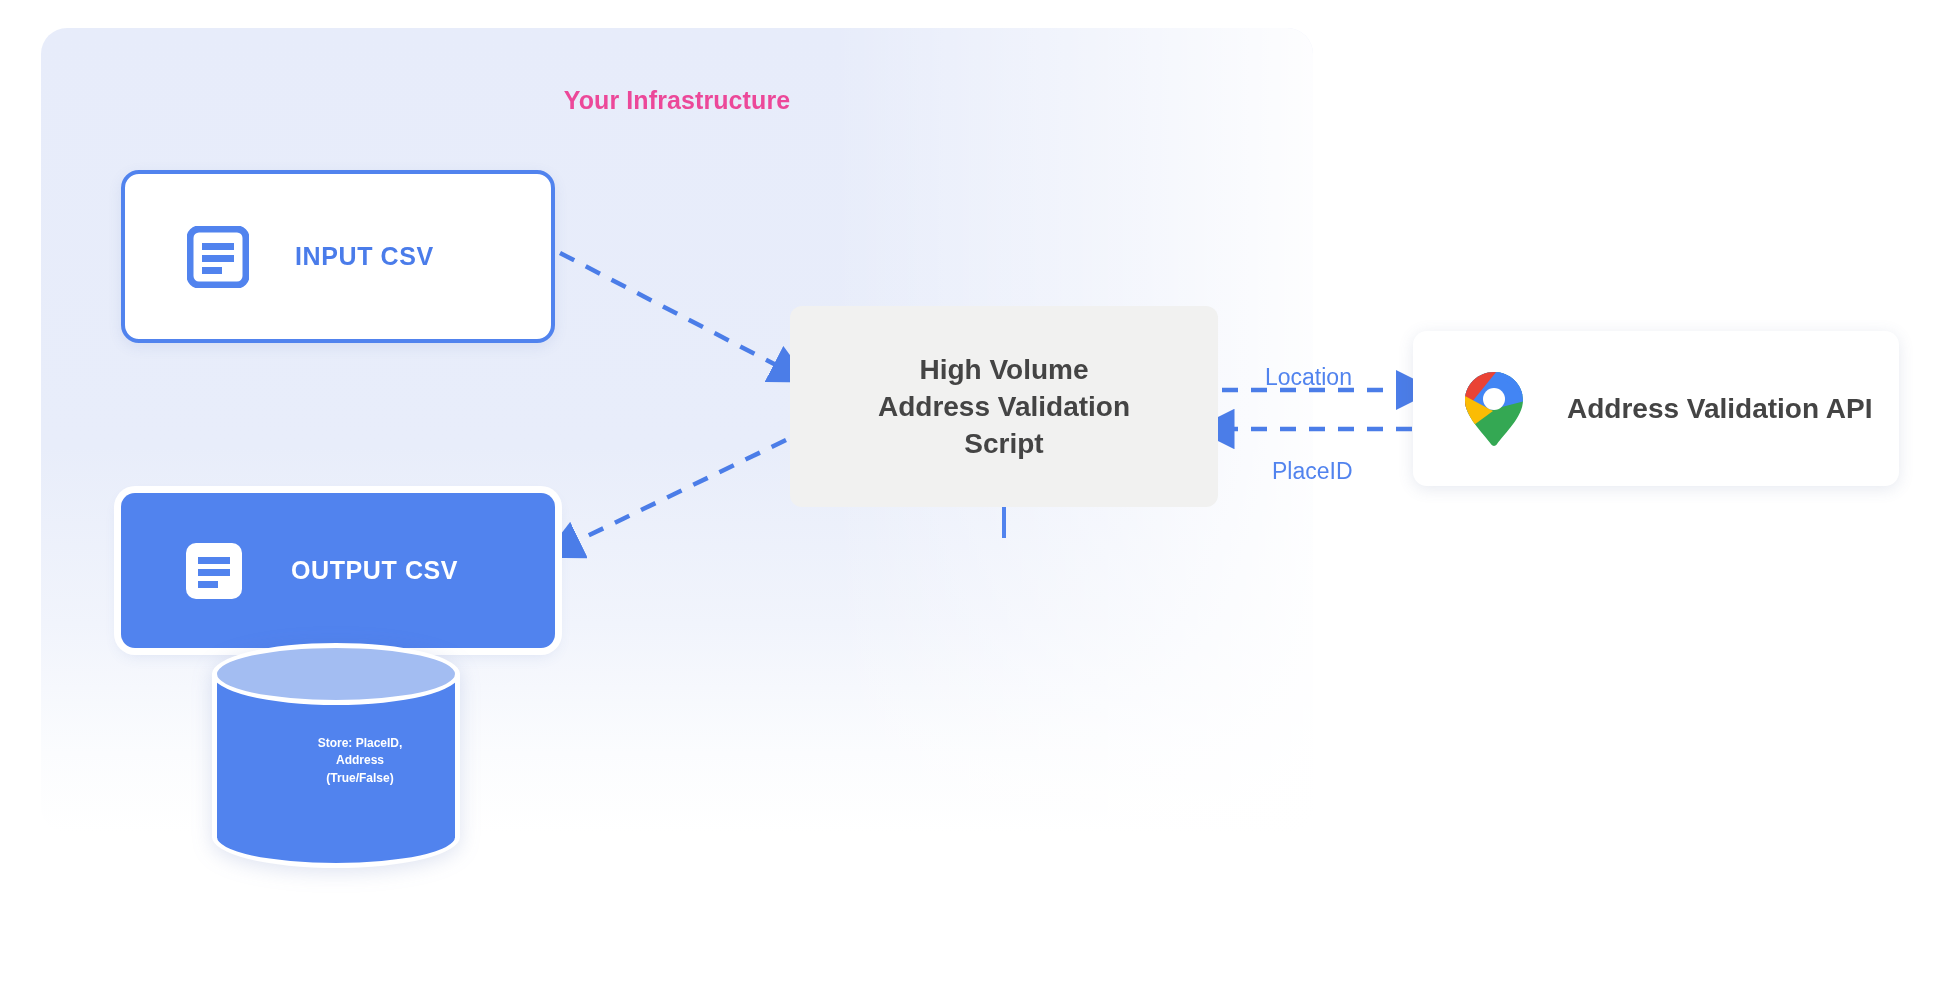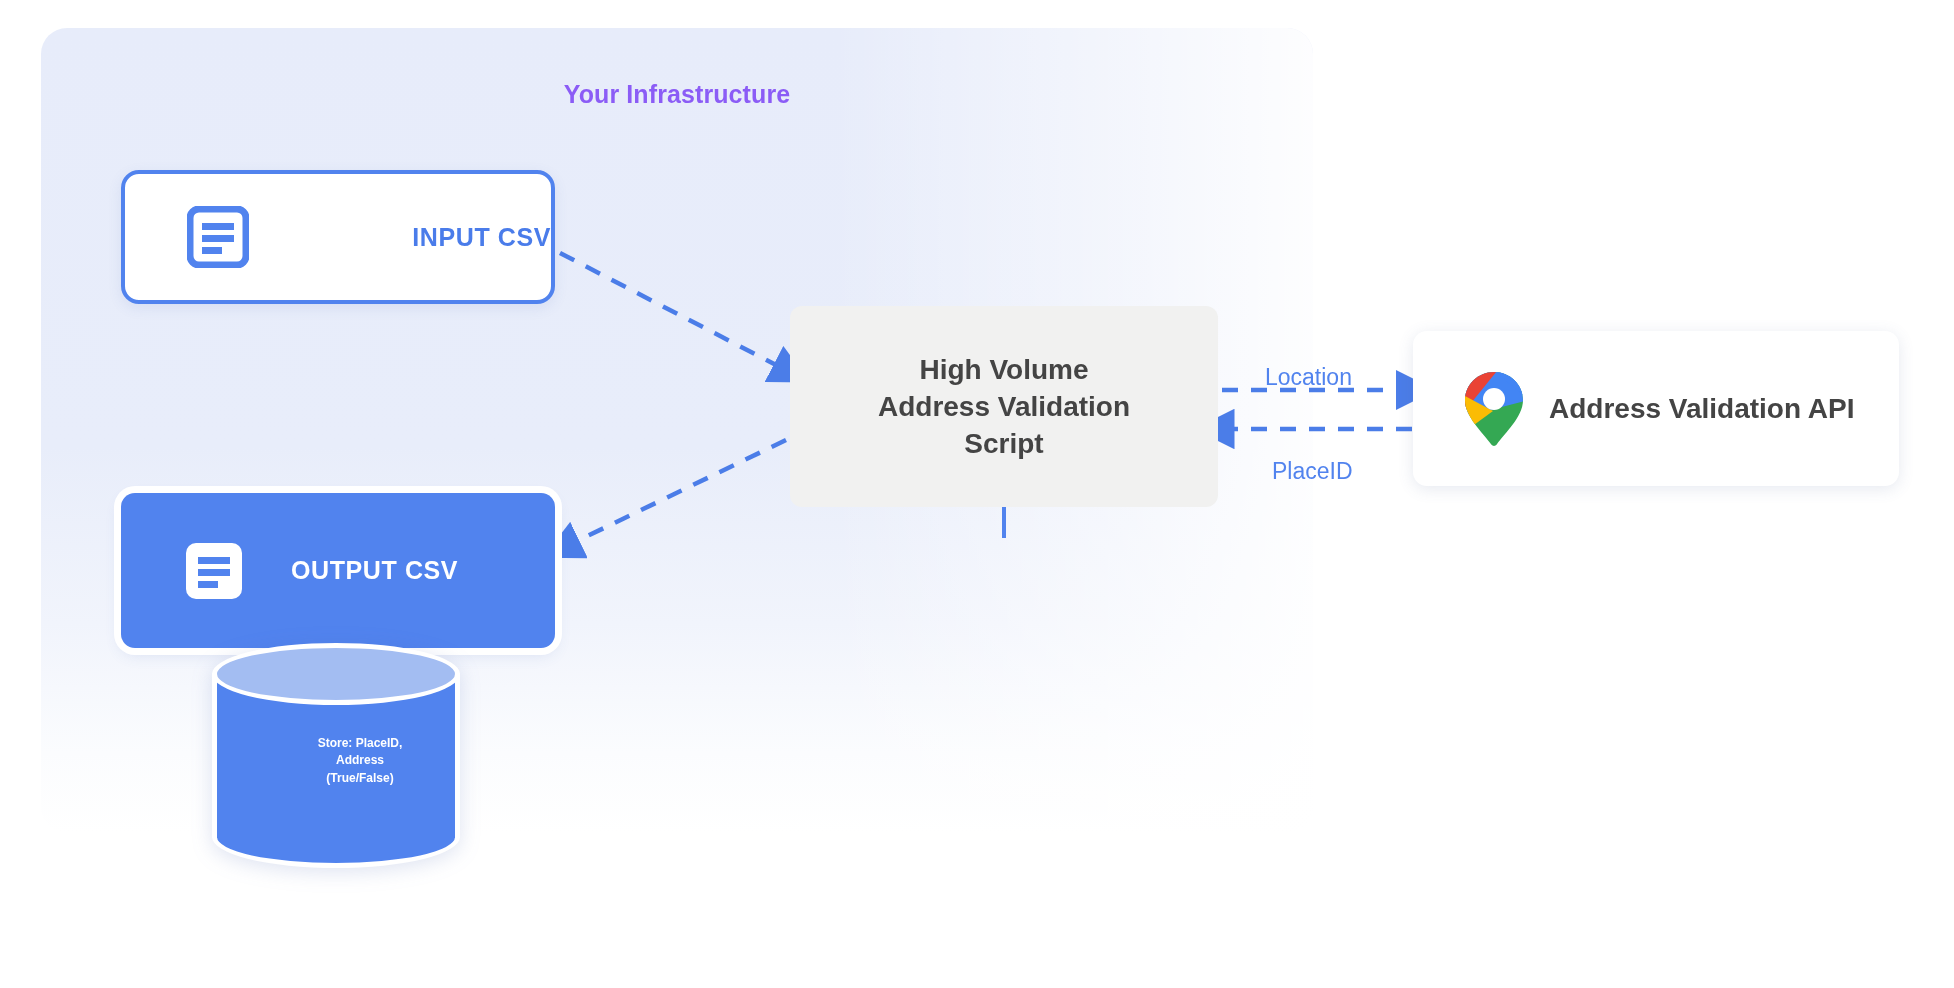--- a/index.html
+++ b/index.html
@@ -47,49 +47,48 @@
                 rgba(255,255,255,0) 0%,
                 rgba(255,255,255,0) 62%,
                 rgba(255,255,255,0.55) 86%,
                 rgba(255,255,255,0.92) 100%);
     pointer-events: none;
   }
 
   #infra-title {
     position: absolute;
     left: 41px;
-    top: 80px;
+    top: 86px;
     width: 1272px;
     text-align: center;
     font-size: 25px;
     font-weight: bold;
-    color: #8b5cf6;
+    color: #ec4899;
     letter-spacing: 0.1px;
   }
 
   
   .node {
     position: absolute;
     border-radius: 14px;
     display: flex;
     align-items: center;
   }
 
   
   #input-csv {
     left: 121px;
     top: 170px;
     width: 434px;
-    height: 134px;
+    height: 173px;
     background: #ffffff;
     border: 4px solid #5183ee;
     border-radius: 18px;
     box-shadow: 0 4px 14px rgba(70,100,180,0.10);
     padding-left: 62px;
-    justify-content: space-between;
   }
   #input-csv .label {
     font-size: 25px;
     font-weight: bold;
     color: #4a7cea;
     letter-spacing: 0.6px;
     margin-left: 46px;
   }
 
   
@@ -178,21 +177,21 @@
     height: 155px;
     background: #ffffff;
     border-radius: 14px;
     box-shadow: 0 3px 16px rgba(80,100,150,0.14);
     padding-left: 50px;
   }
   #api-box .label {
     font-size: 28px;
     font-weight: bold;
     color: #444444;
-    margin-left: 24px;
+    margin-left: 42px;
   }
   .gmaps-icon { width: 62px; height: 76px; flex: 0 0 62px; }
 
   
   #datastore {
     position: absolute;
     left: 212px;
     top: 643px;
     width: 248px;
     height: 225px;

